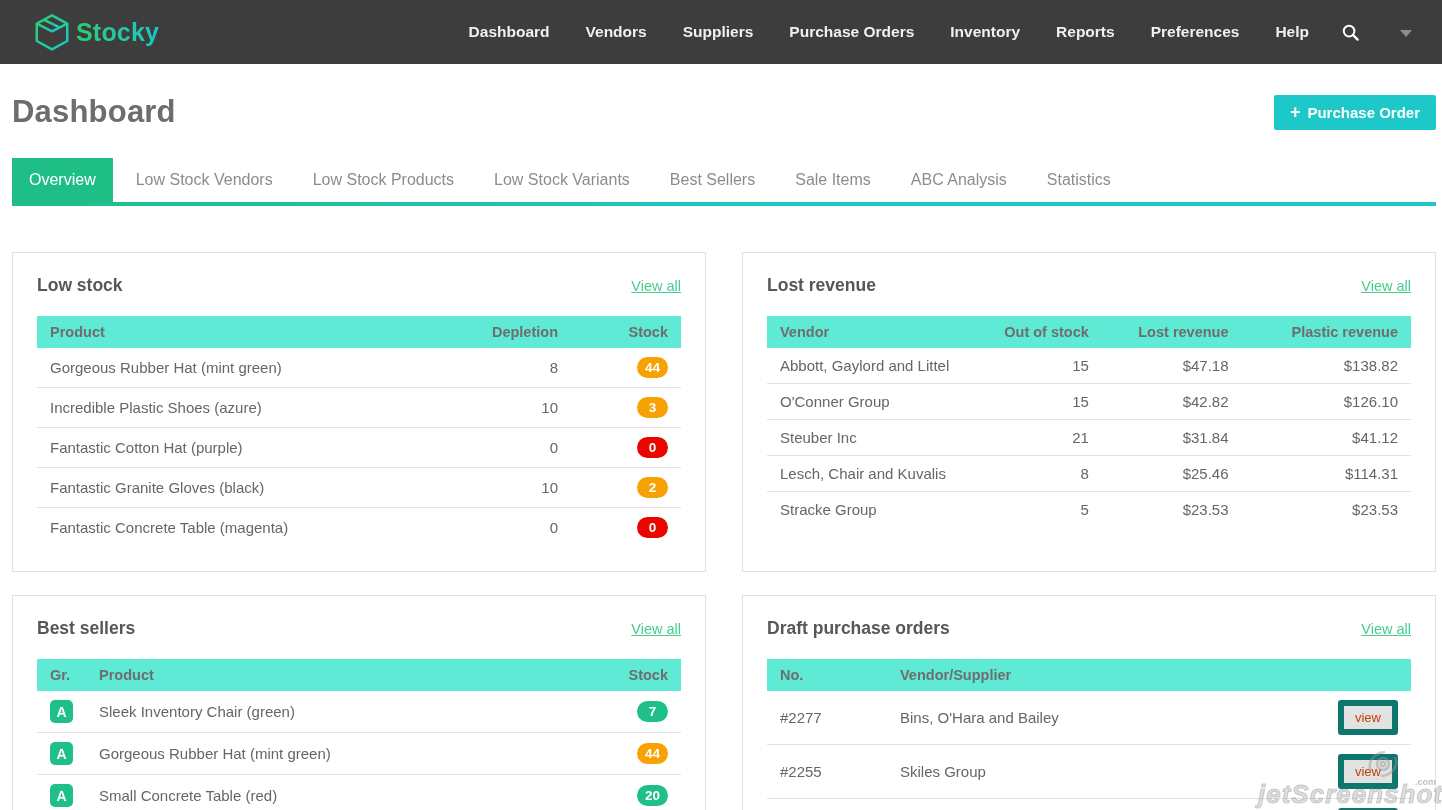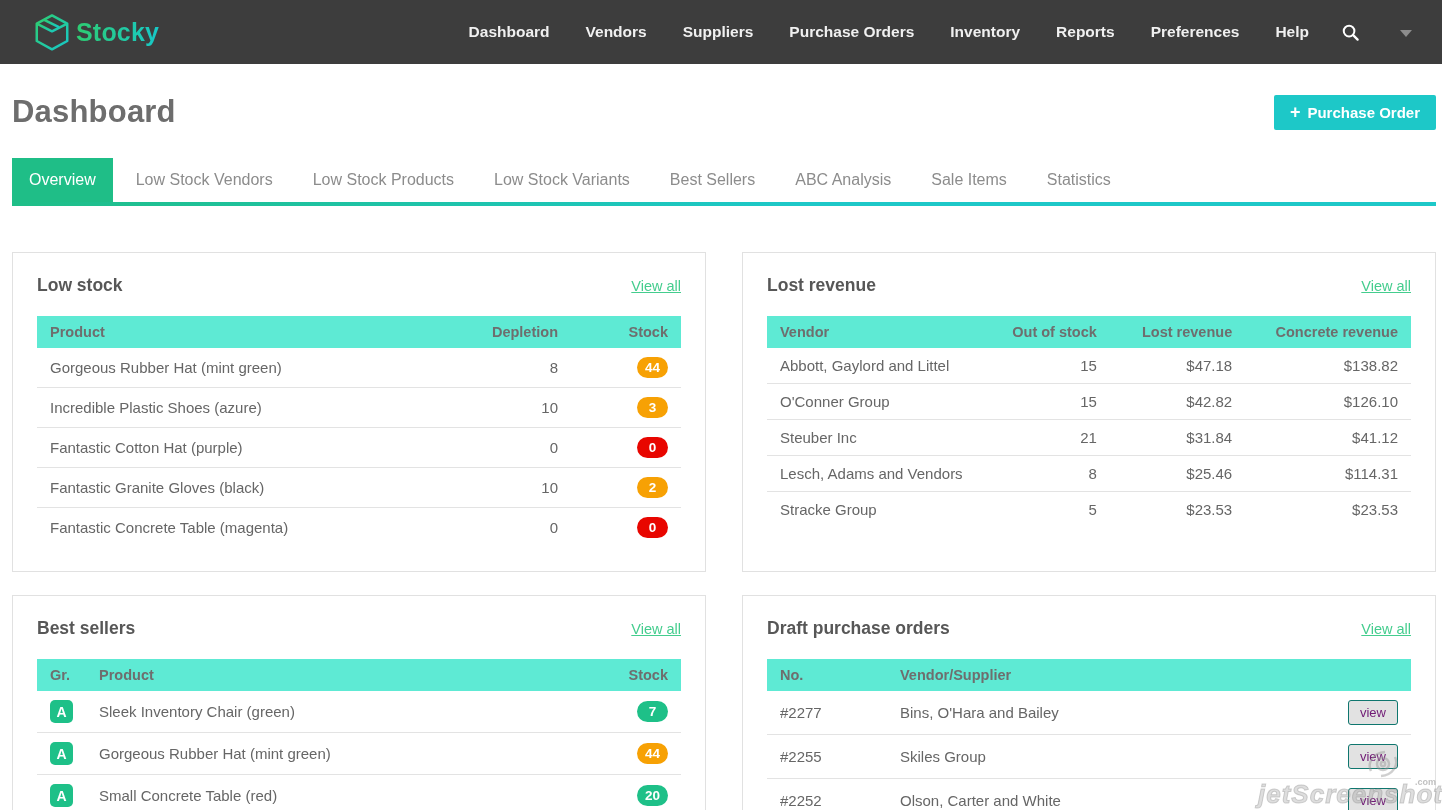--- a/index.html
+++ b/index.html
@@ -172,23 +172,23 @@
     width: 23px; height: 23px;
     border-radius: 5px;
     background: var(--badge-green, #1ec088);
     color: #ffffff;
     font-size: 14px;
     font-weight: bold;
   }
 
   .view-btn {
     background: #e2e2e2;
-    border: 1px solid #0f766e;
+    border: 6px solid #0f766e;
     border-radius: 3px;
-    color: #701a75;
+    color: #c2410c;
     font-family: "Liberation Sans", sans-serif;
     font-size: 13px;
     padding: 4px 11px;
     cursor: pointer;
   }
 
   
   .watermark {
     position: absolute;
     right: 6px;
@@ -262,22 +262,22 @@
       <span>Purchase Order</span>
     </button>
   </div>
 
   <div class="tabs">
     <div class="tab active">Overview</div>
     <div class="tab">Low Stock Vendors</div>
     <div class="tab">Low Stock Products</div>
     <div class="tab">Low Stock Variants</div>
     <div class="tab">Best Sellers</div>
+    <div class="tab">Sale Items</div>
     <div class="tab">ABC Analysis</div>
-    <div class="tab">Sale Items</div>
     <div class="tab">Statistics</div>
   </div>
   <div class="tabs-underline"></div>
 
   <div class="cards">
 
     <section class="card">
       <div class="card-head">
         <h2 class="card-title">Low stock</h2>
         <a class="view-all">View all</a>
@@ -324,21 +324,21 @@
       <div class="card-head">
         <h2 class="card-title">Lost revenue</h2>
         <a class="view-all">View all</a>
       </div>
       <table>
         <thead>
           <tr>
             <th>Vendor</th>
             <th class="num col-mid">Out of stock</th>
             <th class="num col-mid">Lost revenue</th>
-            <th class="num col-wide">Concrete revenue</th>
+            <th class="num col-wide">Plastic revenue</th>
           </tr>
         </thead>
         <tbody>
           <tr>
             <td>Abbott, Gaylord and Littel</td>
             <td class="num">15</td>
             <td class="num">$47.18</td>
             <td class="num">$138.82</td>
           </tr>
           <tr>
@@ -347,21 +347,21 @@
             <td class="num">$42.82</td>
             <td class="num">$126.10</td>
           </tr>
           <tr>
             <td>Steuber Inc</td>
             <td class="num">21</td>
             <td class="num">$31.84</td>
             <td class="num">$41.12</td>
           </tr>
           <tr>
-            <td>Lesch, Adams and Vendors</td>
+            <td>Lesch, Chair and Kuvalis</td>
             <td class="num">8</td>
             <td class="num">$25.46</td>
             <td class="num">$114.31</td>
           </tr>
           <tr>
             <td>Stracke Group</td>
             <td class="num">5</td>
             <td class="num">$23.53</td>
             <td class="num">$23.53</td>
           </tr>

